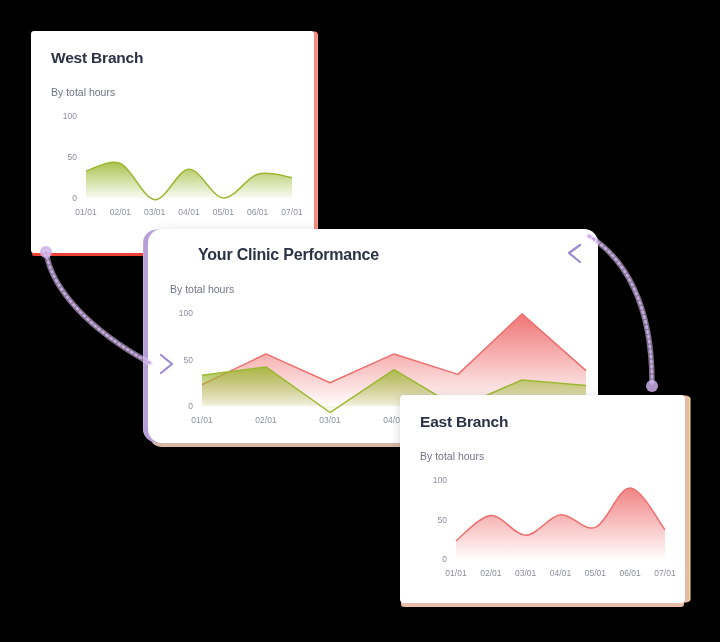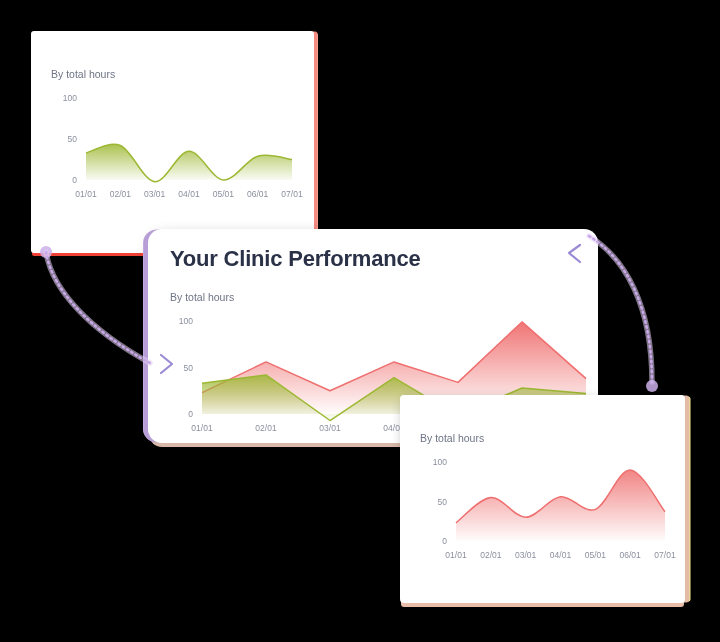--- a/index.html
+++ b/index.html
@@ -36,21 +36,21 @@
                 0 5px 0 -1px #e8bda9, 3px 5px 12px rgba(0,0,0,0.30);
   }
 
   .card-pad { padding: 18px 20px 0 20px; }
   .card-main .card-pad { padding: 17px 22px 0 22px; }
 
   .card-title {
     font-size: 15.5px; font-weight: bold; color: #2b3247;
     letter-spacing: -0.2px;
   }
-  .card-main .card-title { font-size: 22px; }
+  .card-main .card-title { font-size: 16px; margin-left: 28px; }
   .card-subtitle {
     font-size: 10.5px; color: #6f7486; margin-top: 19px; font-weight: 500;
   }
 
   
   .plot-wrap { position: relative; margin-top: 6px; }
   .plot-wrap svg { display: block; overflow: visible; }
   .ytick {
     font-size: 8.5px; fill: #8b8f9e; font-family: "Liberation Sans", sans-serif;
   }
@@ -76,20 +76,21 @@
   }
   .dot-cap { fill: #cbb0ea; opacity: .85; }
 </style>
 </head>
 <body>
 
 <div id="stage">
 
   <div class="card card-west">
     <div class="card-pad">
+      <div class="card-title">West Branch</div>
       <div class="card-subtitle">By total hours</div>
     </div>
     <div class="plot-wrap">
       <svg id="svg-west" width="283" height="130" viewBox="0 0 283 130">
           <defs>
             <linearGradient id="svg-west-g0" x1="0" y1="0" x2="0" y2="1">
               <stop offset="0%" stop-color="#9cb832" stop-opacity="0.85"></stop>
               <stop offset="100%" stop-color="#9cb832" stop-opacity="0.02"></stop>
             </linearGradient>
           </defs>
@@ -139,20 +140,21 @@
           <text class="xtick" x="246" y="122">04/01</text>
           <text class="xtick" x="310" y="122">05/01</text>
           <text class="xtick" x="374" y="122">06/01</text>
           <text class="xtick" x="438" y="122">07/01</text>
         </svg>
     </div>
   </div>
 
   <div class="card card-east">
     <div class="card-pad">
+      <div class="card-title">East Branch</div>
       <div class="card-subtitle">By total hours</div>
     </div>
     <div class="plot-wrap">
       <svg id="svg-east" width="285" height="125" viewBox="0 0 285 125">
           <defs>
             <linearGradient id="svg-east-g0" x1="0" y1="0" x2="0" y2="1">
               <stop offset="0%" stop-color="#ef6e6e" stop-opacity="0.85"></stop>
               <stop offset="100%" stop-color="#ef6e6e" stop-opacity="0.02"></stop>
             </linearGradient>
           </defs>

